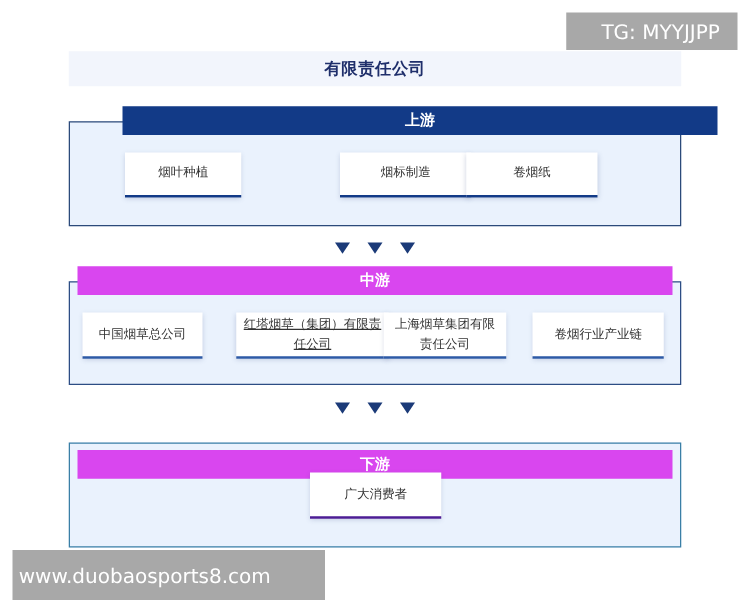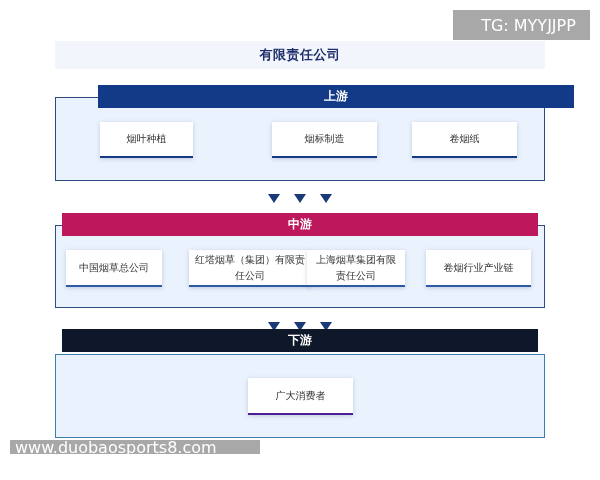--- a/index.html
+++ b/index.html
@@ -53,40 +53,40 @@
 
 <div class="abs title-bar">有限责任公司</div>
 
 <div class="abs watermark" style="left:453px; top:10px; width:137px; height:30px; justify-content:center; font-size:16px;">TG: MYYJJPP</div>
 
 <div class="abs tier-frame" style="top:97px; height:84px;"></div>
 <div class="abs tier-header" style="top:85px; background:#123a87;margin-left:36px;">上游</div>
 
 <div class="abs node" style="left:100px; top:122px; width:93px; height:36px; border-bottom:2px solid #123a87;">烟叶种植</div>
 <div class="abs node" style="left:248px; top:122px; width:105px; height:36px; border-bottom:2px solid #123a87;margin-left:24px;">烟标制造</div>
-<div class="abs node" style="left:412px; top:122px; width:105px; height:36px; border-bottom:2px solid #123a87;">卷烟纸</div>
+<div class="abs node" style="left:373px; top:122px; width:105px; height:36px; border-bottom:2px solid #123a87;">卷烟纸</div>
 
 <div class="abs arrows" style="left:250px; top:193px; height:10px;">
   <span class="arrow"></span>
   <span class="arrow"></span>
   <span class="arrow"></span>
 </div>
 
 <div class="abs tier-frame" style="top:225px; height:83px; border-color:#2d4d84;"></div>
-<div class="abs tier-header" style="top:213px; background:#be185d;">中游</div>
+<div class="abs tier-header" style="top:213px; background:#d946ef;">中游</div>
 
 <div class="abs node" style="left:66px; top:250px; width:96px; height:37px; border-bottom:2px solid #2d5aa6;">中国烟草总公司</div>
-<div class="abs node" style="left:189px; top:250px; width:122px; height:37px; border-bottom:2px solid #2d5aa6;">红塔烟草（集团）有限责任公司</div>
+<div class="abs node" style="left:189px; top:250px; width:122px; height:37px; border-bottom:2px solid #2d5aa6;text-decoration:underline;">红塔烟草（集团）有限责任公司</div>
 <div class="abs node" style="left:307px; top:250px; width:98px; height:37px; border-bottom:2px solid #2d5aa6;">上海烟草集团有限责任公司</div>
 <div class="abs node" style="left:426px; top:250px; width:105px; height:37px; border-bottom:2px solid #2d5aa6;">卷烟行业产业链</div>
 
 <div class="abs arrows" style="left:250px; top:321px; height:10px;">
   <span class="arrow"></span>
   <span class="arrow"></span>
   <span class="arrow"></span>
 </div>
 
 <div class="abs tier-frame" style="top:354px; height:84px; border-color:#3a7fa6;"></div>
-<div class="abs tier-header" style="top:329px; background:#0f172a;">下游</div>
+<div class="abs tier-header" style="top:360px; background:#d946ef;">下游</div>
 
 <div class="abs node" style="left:248px; top:378px; width:105px; height:37px; border-bottom:2px solid #4c1d95;">广大消费者</div>
 
-<div class="abs watermark" style="left:10px; top:440px; width:250px; height:14px; padding-left:5px; font-size:16px;">www.duobaosports8.com</div>
+<div class="abs watermark" style="left:10px; top:440px; width:250px; height:40px; padding-left:5px; font-size:16px;">www.duobaosports8.com</div>
 
 </body></html>

